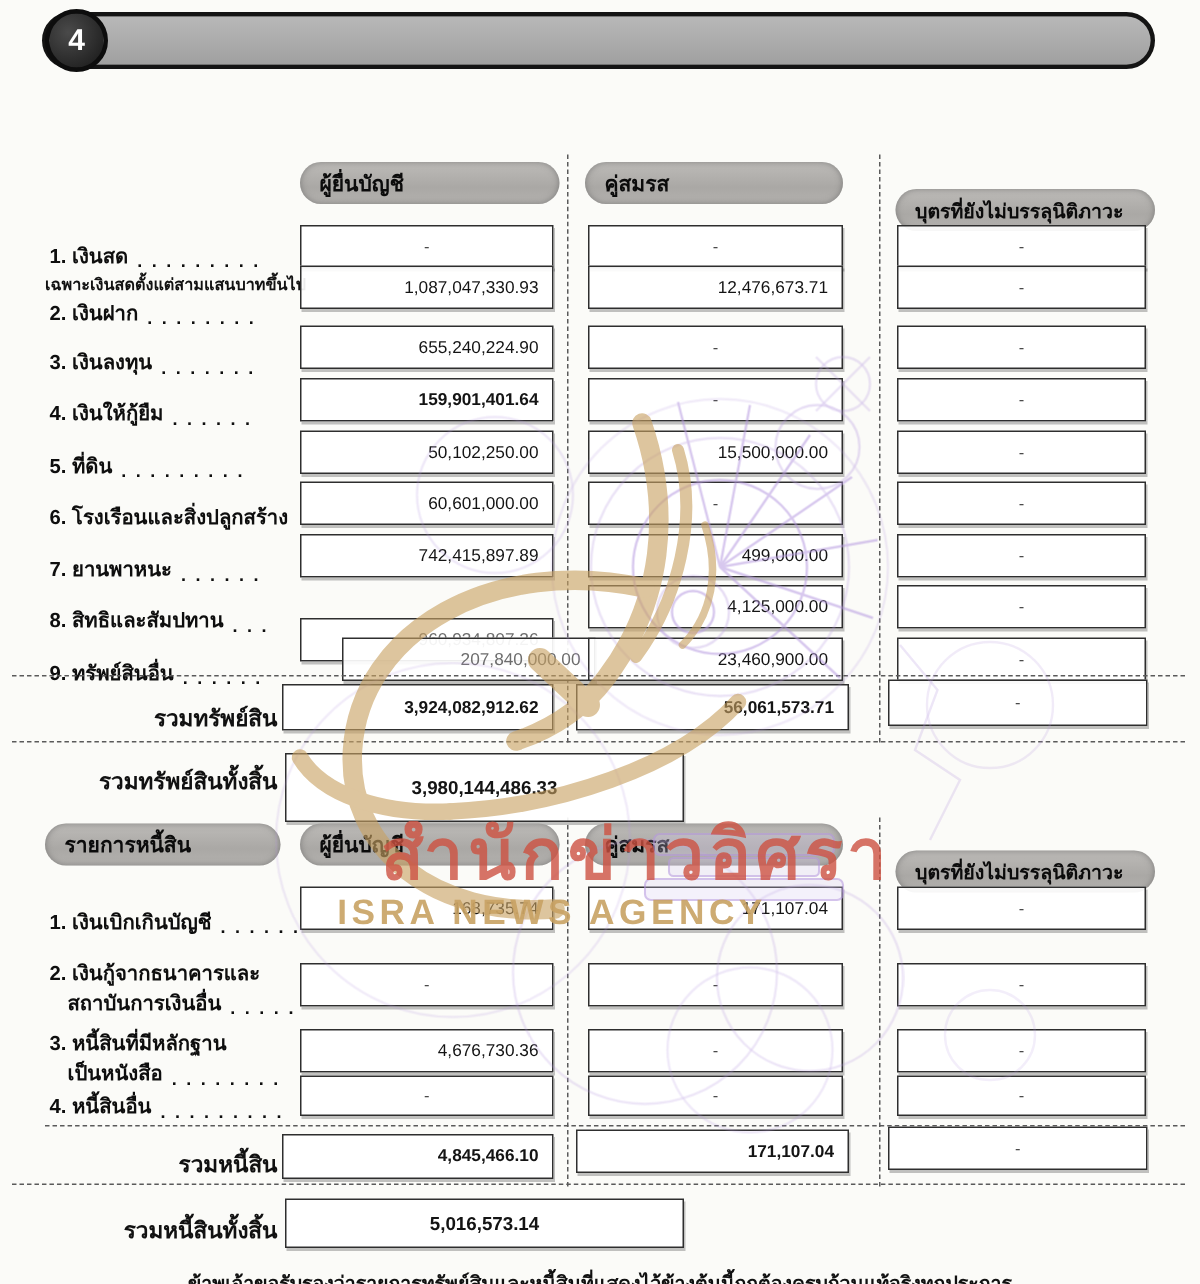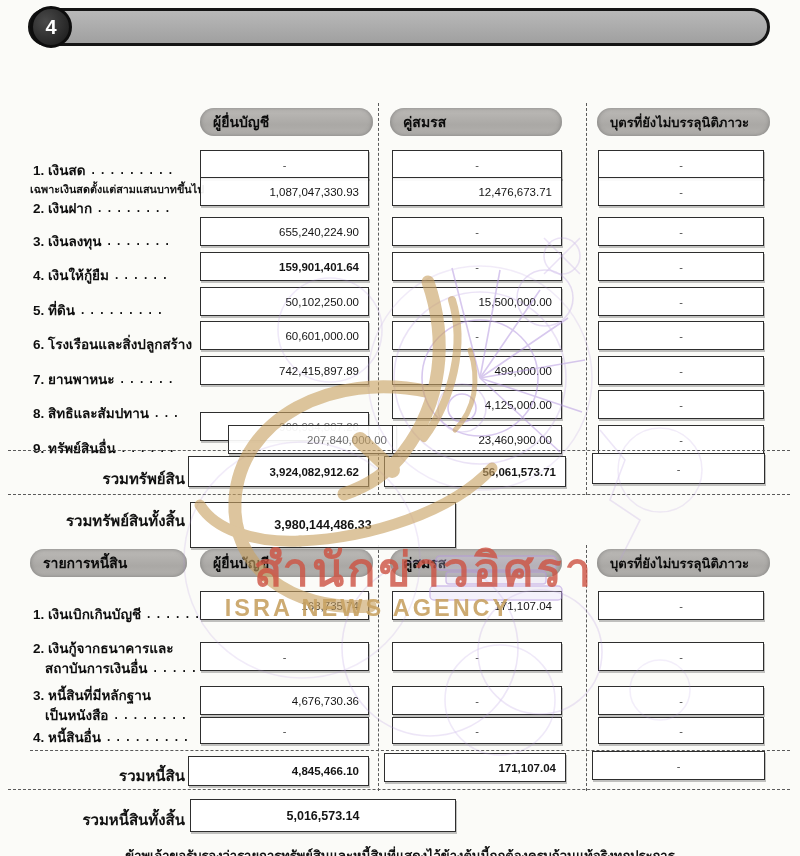--- a/index.html
+++ b/index.html
@@ -18,41 +18,41 @@
     border:3px solid #0d0d0d;color:#fff;display:flex;align-items:center;justify-content:center;
     font-size:20px;font-weight:700;box-sizing:border-box;z-index:2;}
   .htitle{position:absolute;left:104px;top:14px;font-size:16.5px;font-weight:800;color:#0a0a0a;z-index:2;}
   .intro{position:absolute;top:72px;left:0;right:0;text-align:center;font-size:12.5px;font-weight:600;color:#101010;}
 
   
   .pill{position:absolute;height:28px;border-radius:14px;
     background:linear-gradient(#bdbbb8 0%,#aaa8a5 60%,#b3b1ae 100%);
     display:flex;align-items:center;padding:0 13px;font-weight:700;font-size:14px;color:#0b0b0b;
     box-sizing:border-box;box-shadow:inset 0 0 4px rgba(90,90,90,.6);white-space:nowrap;}
-  .pill.small{font-size:13px;}
+  .pill.small{font-size:13px;margin-top:18px;}
 
   
   .box{position:absolute;height:29px;background:rgba(255,255,255,.92);
     border:1.6px solid #2e2e2e;box-sizing:border-box;display:flex;align-items:center;
     font-size:11.5px;color:#141414;box-shadow:1px 2px 0 rgba(40,40,40,.28);}
   .num{justify-content:flex-end;padding-right:9px;font-weight:500;}
   .dashval{justify-content:center;color:#4a4a4a;font-weight:400;font-size:11px;}
   .faded{color:#6d6d6d;}
   .c1{left:200px;width:169px;}
   .c2{left:392px;width:170px;}
   .c3{left:598px;width:166px;}
   .t1{left:188px;width:181px;}
   .t2{left:384px;width:182px;}
   .t3{left:592px;width:173px;}
   .gbox{left:190px;width:266px;}
   .gnum{justify-content:center;font-size:12.5px;font-weight:600;}
 
   
   .rlabel{position:absolute;left:33px;font-size:13.5px;font-weight:600;white-space:nowrap;
-    color:#0e0e0e;display:flex;align-items:center;gap:6px;}
+    color:#0e0e0e;display:flex;align-items:flex-end;gap:6px;}
   .dots{letter-spacing:1.5px;font-size:12px;font-weight:600;}
   .rnote{position:absolute;left:30px;font-size:10.8px;font-weight:600;color:#121212;white-space:nowrap;}
   .totlabel{position:absolute;left:50px;width:135px;text-align:right;font-size:15px;font-weight:700;}
   .gtlabel{position:absolute;left:38px;width:147px;text-align:right;font-size:15px;font-weight:700;}
 
   
   .vdash{position:absolute;width:0;border-left:1.7px dashed #5a5a5a;}
   .hdash{position:absolute;height:0;border-top:1.7px dashed #5a5a5a;}
 
   .footer-clip{position:absolute;top:845px;left:0;right:0;text-align:center;

